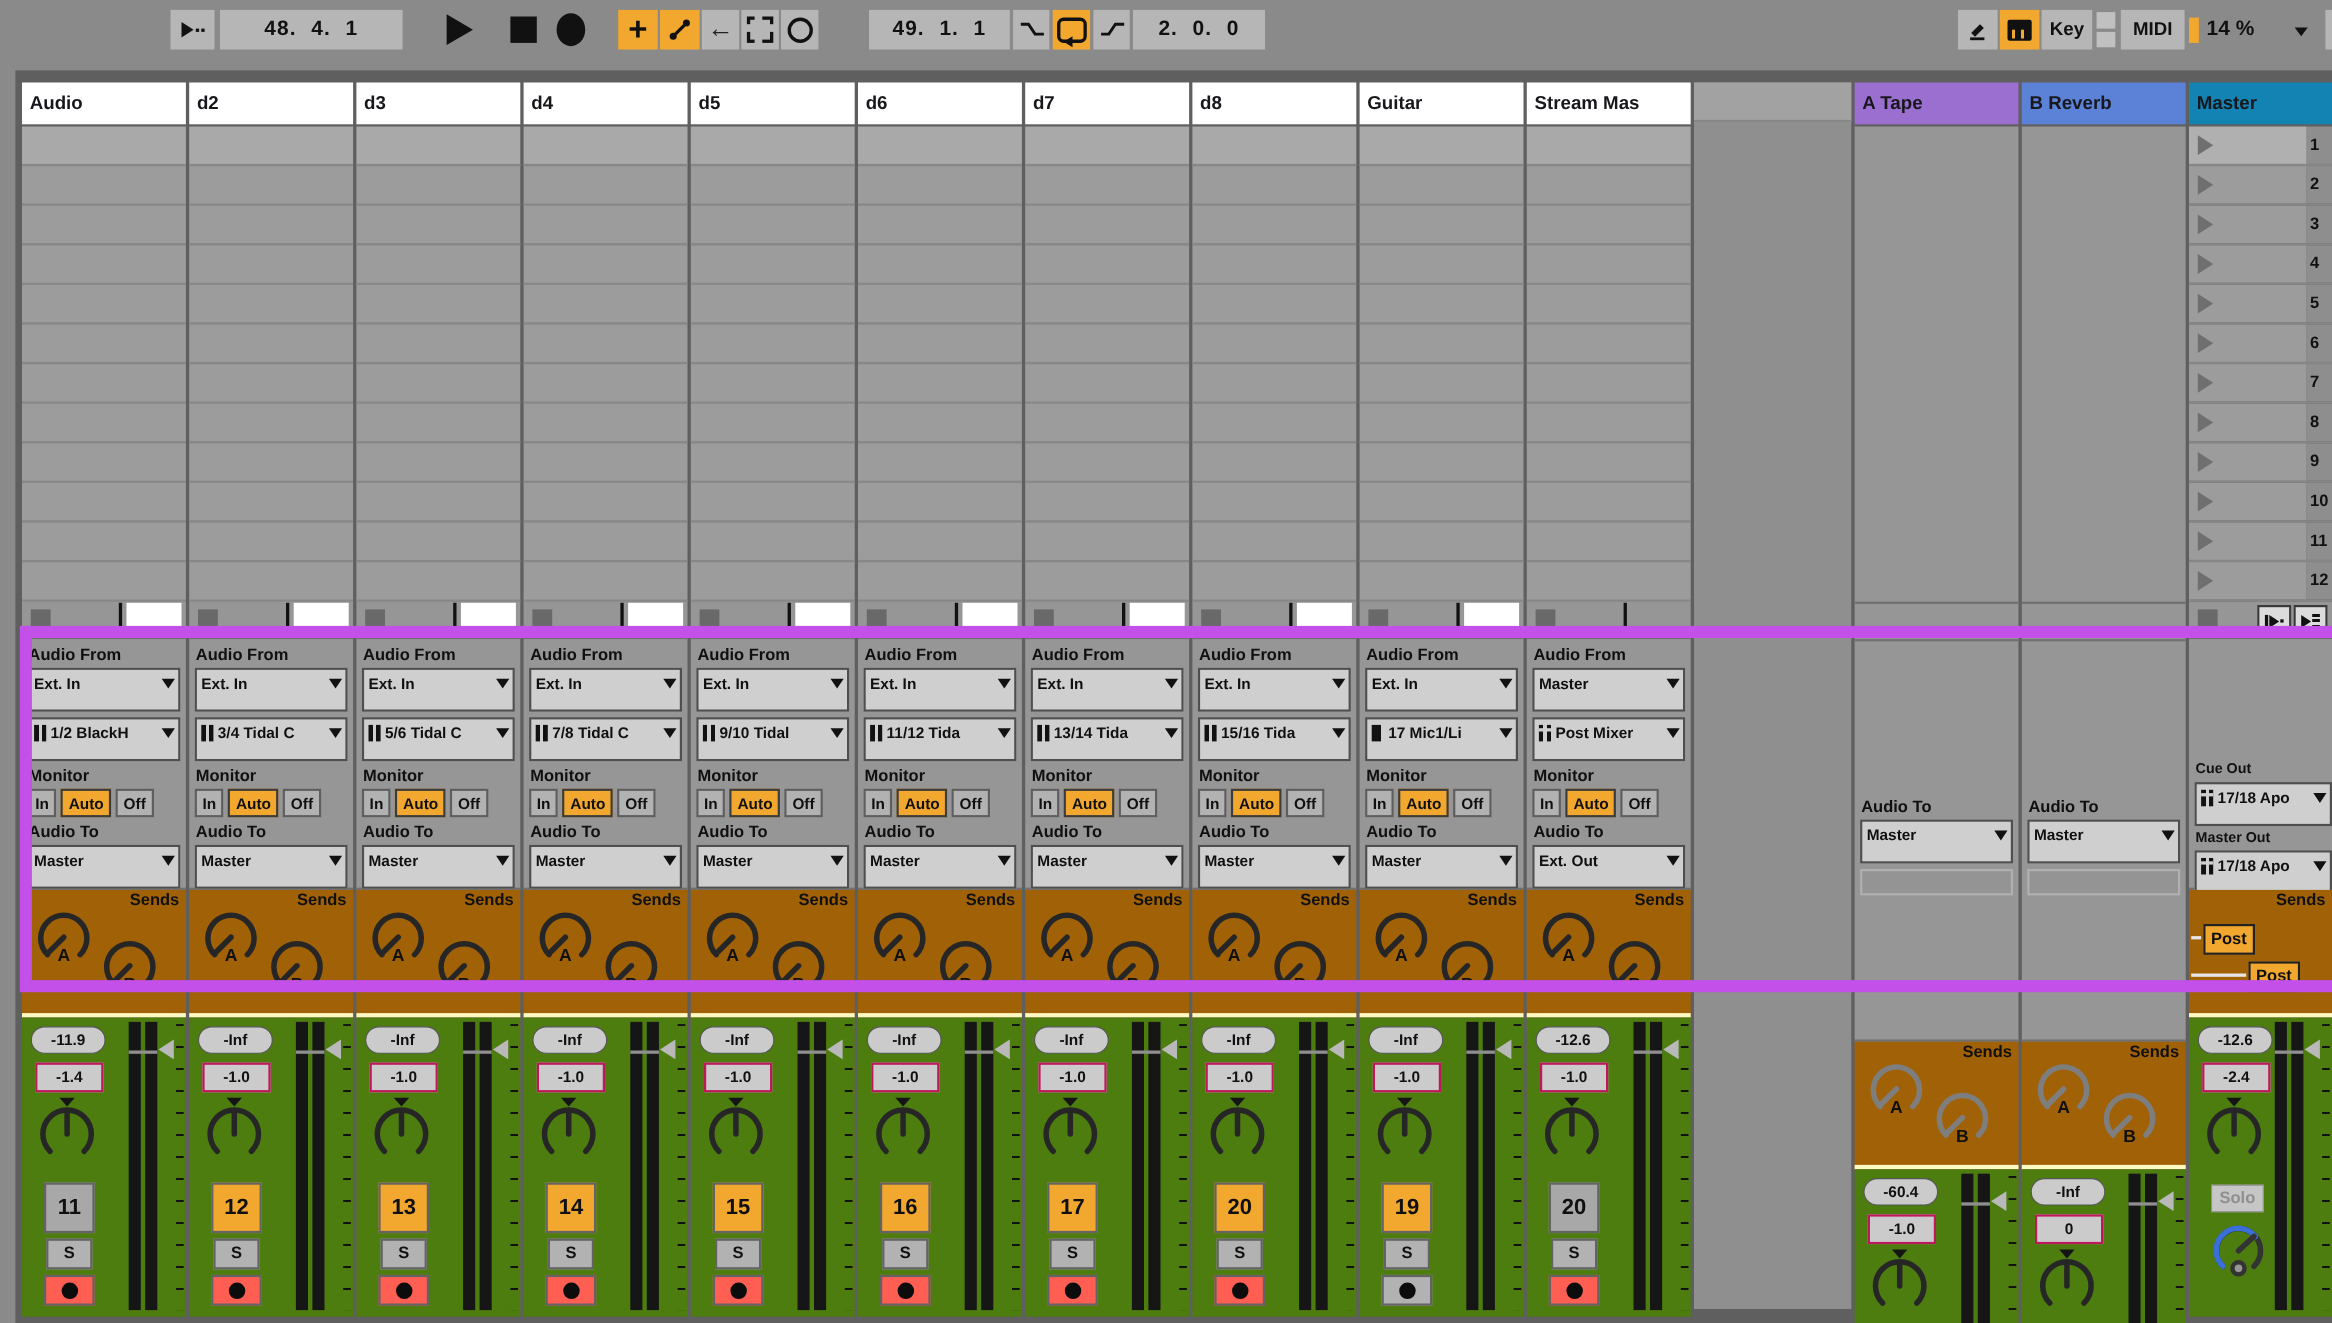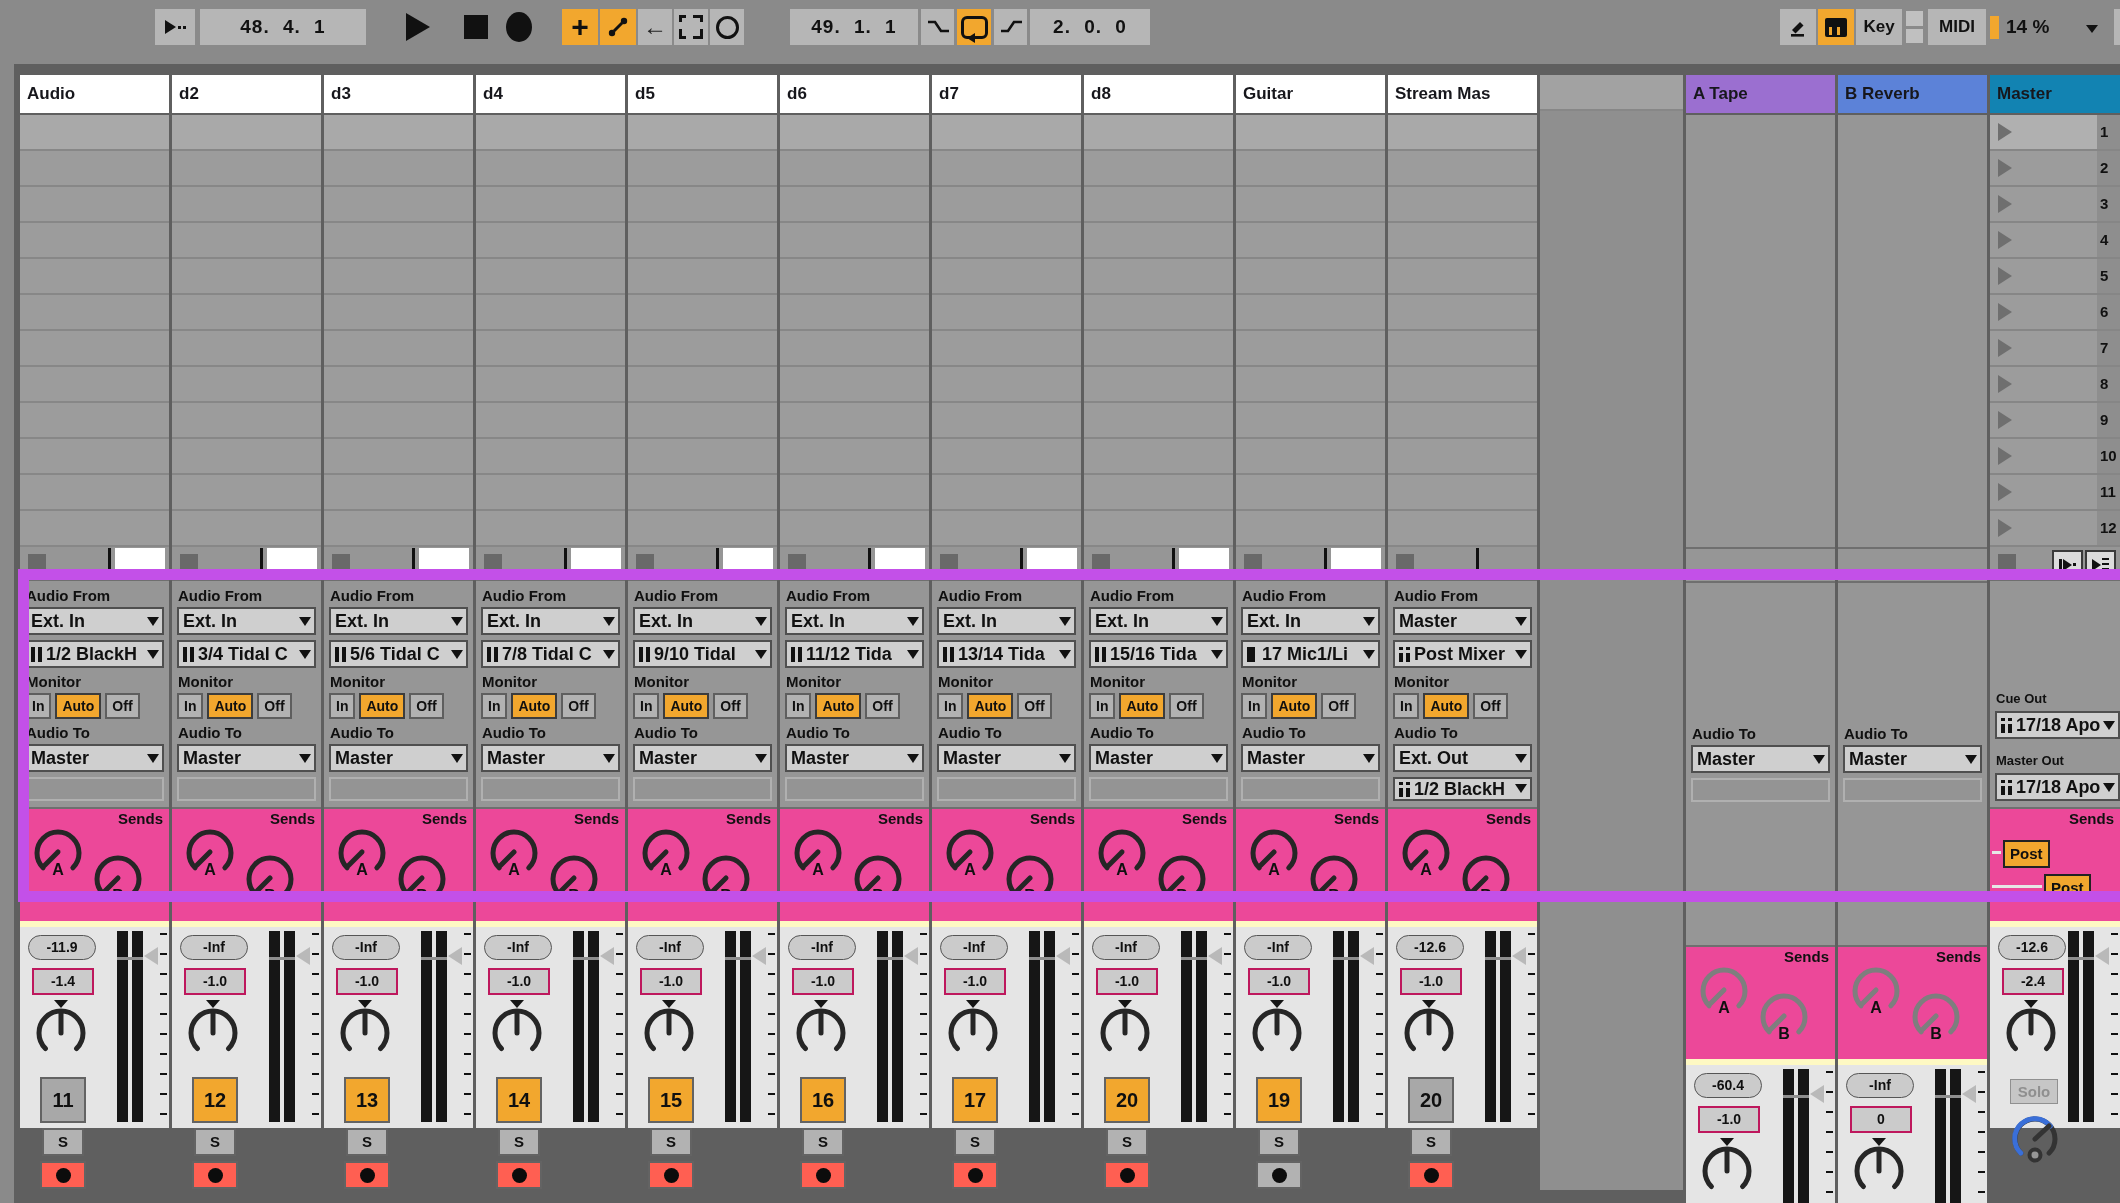--- a/index.html
+++ b/index.html
@@ -48,41 +48,41 @@
   .slot{height:34px;border-bottom:2px solid #878787;background:#9c9c9c}
   .slot.first{background:#a9a9a9}
   .stoprow{height:32px;border-bottom:2px solid #6f6f6f;background:#969696;position:relative}
   .stopsq{position:absolute;left:8px;top:7px;width:18px;height:18px;background:#696969}
   .vline{position:absolute;left:88px;top:1px;width:3px;height:30px;background:#111}
   .clipbox{position:absolute;left:95px;top:1px;width:50px;height:30px;background:#fff}
 
   .io{height:222px;border-bottom:2px solid #6f6f6f;background:#969696;padding:4px 5px 0;box-sizing:content-box;position:relative}
   .iolbl{font-weight:700;font-size:15px;color:#101010;margin:2px 0 3px 1px;white-space:nowrap}
   .dd{height:24px;background:#cfcfcf;border:2px solid #4f4f4f;display:flex;align-items:center;
-      padding:0 16px 0 4px;font-weight:700;font-size:18px;color:#101010;margin-bottom:5px;position:relative;white-space:nowrap;overflow:hidden}
+      padding:0 16px 12px 4px;font-weight:700;font-size:14px;color:#101010;margin-bottom:5px;position:relative;white-space:nowrap;overflow:hidden}
   .dd .caret{position:absolute;right:3px;top:8px;border-left:6px solid transparent;border-right:6px solid transparent;border-top:9px solid #111}
   .chico{width:11px;height:15px;margin-right:4px;flex:none}
   .chico.stereo{background:linear-gradient(90deg,#111 0 4px,transparent 4px 7px,#111 7px 11px)}
   .chico.mono{background:linear-gradient(90deg,#111 0 8px,transparent 8px)}
   .chico.dashed{background:linear-gradient(90deg,#111 0 4px,transparent 4px 7px,#111 7px 11px);position:relative}
   .chico.dashed::after{content:"";position:absolute;left:0;right:0;top:3px;height:3px;background:#cfcfcf}
   .mon{display:flex;gap:4px;margin:3px 0 5px}
   .monbtn{height:22px;padding:0 5px;background:#b2b2b2;border:2px solid #5e5e5e;font-weight:700;font-size:14px;line-height:22px;color:#101010}
   .monbtn.active{background:#f2a72e;border-color:#3c3c3c}
   .emptybox{height:20px;border:2px solid #b0b0b0;background:#949494;margin-top:1px}
 
-  .sends{height:112px;border-bottom:6px solid #fef9c3;background:#ec4899;position:relative}
+  .sends{height:112px;border-bottom:4px solid #fef9c3;background:#a16207;position:relative}
   .sendslbl{position:absolute;right:6px;top:1px;font-weight:700;font-size:15px;color:#101010}
   .knob{position:absolute;width:56px;height:56px}
   .knob.kA{left:10px;top:14px}
   .knob.kB{left:70px;top:40px}
   .knob .kl{position:absolute;left:0;right:0;bottom:0;text-align:center;font-weight:700;font-size:16px;color:#101010}
   .dim svg path,.dim svg line{stroke:#7e7e7e}
 
-  .fader{height:201px;background:#e5e5e5;position:relative}
+  .fader{height:272px;background:#4d7c0f;position:relative}
   .vol{position:absolute;left:8px;top:8px;width:66px;height:23px;background:#cbcbcb;border:1px solid #555;
        border-radius:13px;font-weight:700;font-size:14px;line-height:23px;text-align:center;color:#101010}
   .pan{position:absolute;left:12px;top:41px;width:58px;height:23px;background:#cbcbcb;border:2px solid #be185d;
        font-weight:700;font-size:14px;line-height:23px;text-align:center;color:#101010}
   .panknob{position:absolute;left:10px;top:70px;width:62px;height:66px}
   .num{position:absolute;left:20px;top:150px;width:42px;height:42px;border:2px solid #636363;
        font-weight:700;font-size:20px;line-height:42px;text-align:center;color:#101010}
   .num.on{background:#f2a72e}
   .num.off{background:#a8a8a8}
   .sbtn{position:absolute;left:22px;top:201px;width:38px;height:24px;background:#b2b2b2;border:2px solid #636363;

